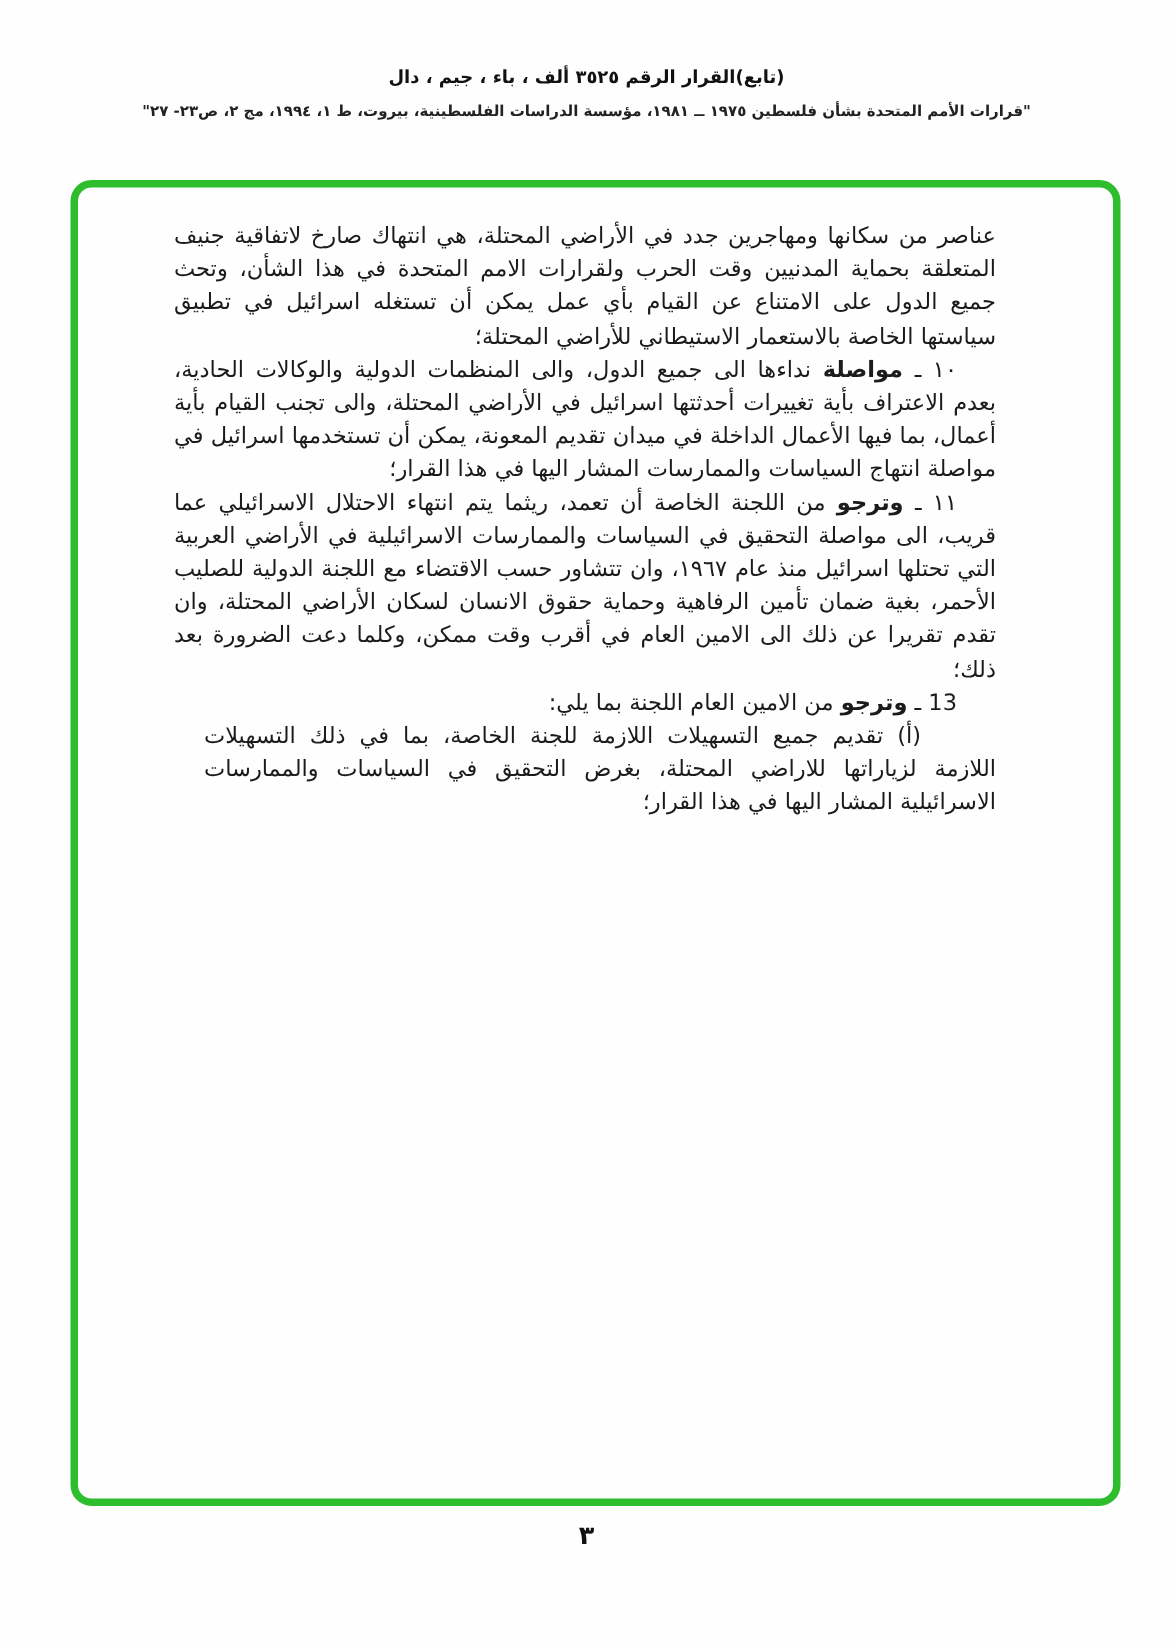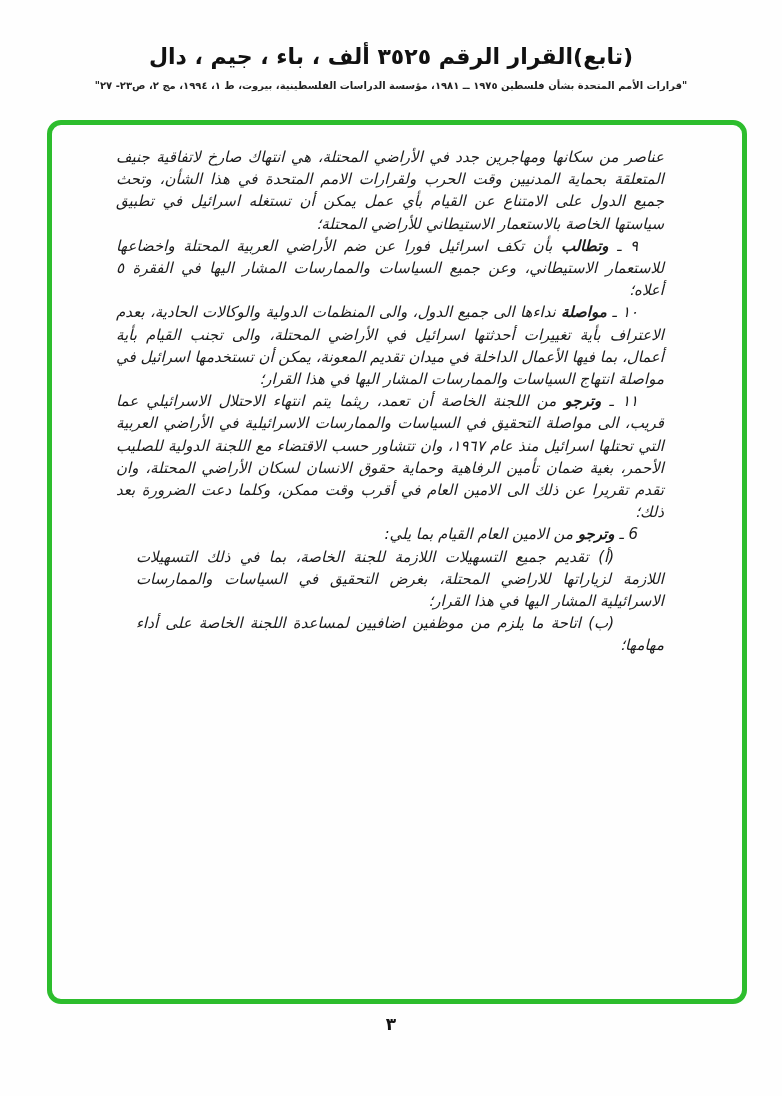--- a/index.html
+++ b/index.html
@@ -19,21 +19,21 @@
   .header {
     position: absolute;
     top: 44px;
     left: 0;
     right: 0;
     text-align: center;
     direction: rtl;
   }
   .header-title {
     font-weight: bold;
-    font-size: 22px;
+    font-size: 12px;
     color: #111;
   }
   .header-citation {
     font-weight: bold;
     font-size: 10px;
     margin-top: 11px;
     color: #222;
   }
   .frame {
     position: absolute;
@@ -48,21 +48,20 @@
   .doc-body {
     position: absolute;
     top: 146px;
     right: 118px;
     width: 548px;
     direction: rtl;
     text-align: justify;
     font-size: 15px;
     line-height: 22.2px;
     color: #1b1b1b;
-    font-style: italic;
   }
   .para { margin: 0; }
   .p-num { text-indent: 26px; }
   .p-sub { text-indent: 50px; margin-left: 20px; }
   b.lead { font-weight: bold; }
   .page-number {
     position: absolute;
     top: 1014px;
     left: 0;
     right: 0;
@@ -81,31 +80,29 @@
     <div class="header-title">(تابع)القرار الرقم ٣٥٢٥ ألف ، باء ، جيم ، دال</div>
     <div class="header-citation">"قرارات الأمم المتحدة بشأن فلسطين ١٩٧٥ ــ ١٩٨١، مؤسسة الدراسات الفلسطينية، بيروت، ط ١، ١٩٩٤، مج ٢، ص٢٣- ٢٧"</div>
   </div>
 
   <div class="frame"></div>
 
   <div class="doc-body">
 
     <p class="para p-cont"><span>عناصر من سكانها ومهاجرين جدد في الأراضي المحتلة، هي انتهاك صارخ لاتفاقية جنيف المتعلقة بحماية المدنيين وقت الحرب ولقرارات الامم المتحدة في هذا الشأن، وتحث جميع الدول على الامتناع عن القيام بأي عمل يمكن أن تستغله اسرائيل في تطبيق سياستها الخاصة بالاستعمار الاستيطاني للأراضي المحتلة؛</span></p>
 
-    <p class="para p-num"><span>٩ ـ </span><b class="lead">وتطالب</b><span> بأن تكف اسرائيل فورا عن ضم الأراضي العربية المحتلة واخضاعها للاستعمار الاستيطاني، وعن جميع السياسات والممارسات المشار اليها في الفقرة ٥ أعلاه؛</span></p>
 
     <p class="para p-num"><span>١٠ ـ </span><b class="lead">مواصلة</b><span> نداءها الى جميع الدول، والى المنظمات الدولية والوكالات الحادية، بعدم الاعتراف بأية تغييرات أحدثتها اسرائيل في الأراضي المحتلة، والى تجنب القيام بأية أعمال، بما فيها الأعمال الداخلة في ميدان تقديم المعونة، يمكن أن تستخدمها اسرائيل في مواصلة انتهاج السياسات والممارسات المشار اليها في هذا القرار؛</span></p>
 
     <p class="para p-num"><span>١١ ـ </span><b class="lead">وترجو</b><span> من اللجنة الخاصة أن تعمد، ريثما يتم انتهاء الاحتلال الاسرائيلي عما قريب، الى مواصلة التحقيق في السياسات والممارسات الاسرائيلية في الأراضي العربية التي تحتلها اسرائيل منذ عام ١٩٦٧، وان تتشاور حسب الاقتضاء مع اللجنة الدولية للصليب الأحمر، بغية ضمان تأمين الرفاهية وحماية حقوق الانسان لسكان الأراضي المحتلة، وان تقدم تقريرا عن ذلك الى الامين العام في أقرب وقت ممكن، وكلما دعت الضرورة بعد ذلك؛</span></p>
 
-    <p class="para p-num"><span>6 ـ </span><b class="lead">وترجو</b><span> من الامين العام القيام بما يلي:</span></p>
+    <p class="para p-num"><span>13 ـ </span><b class="lead">وترجو</b><span> من الامين العام اللجنة بما يلي:</span></p>
 
     <p class="para p-sub"><span>(أ) </span><span>تقديم جميع التسهيلات اللازمة للجنة الخاصة، بما في ذلك التسهيلات اللازمة لزياراتها للاراضي المحتلة، بغرض التحقيق في السياسات والممارسات الاسرائيلية المشار اليها في هذا القرار؛</span></p>
 
-    <p class="para p-sub"><span>(ب) </span><span>اتاحة ما يلزم من موظفين اضافيين لمساعدة اللجنة الخاصة على أداء مهامها؛</span></p>
 
 
 
   </div>
 
   <div class="page-number">٣</div>
 
 </div>
 
 </body></html>

